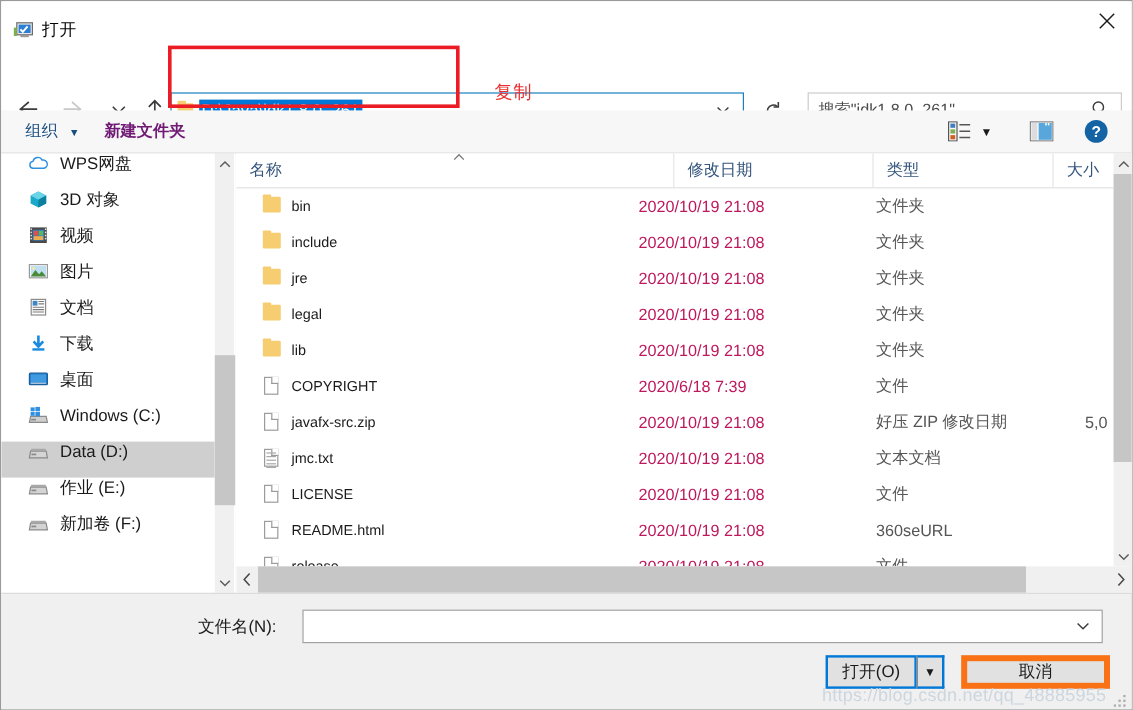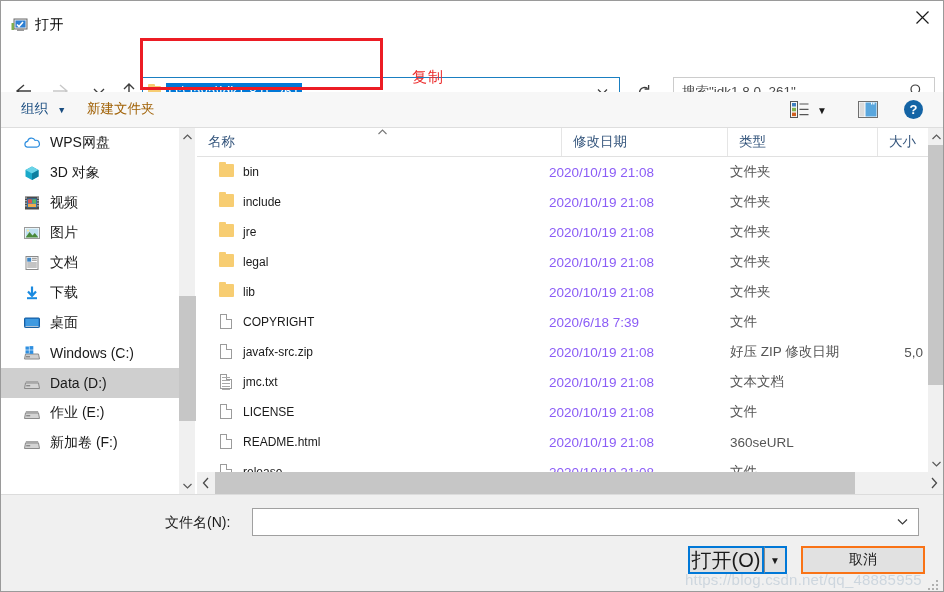--- a/index.html
+++ b/index.html
@@ -113,21 +113,21 @@
     background: #f7f7f7;
     border-bottom: 1px solid #dedede;
   }
   #org-btn {
     position: absolute; left: 20px; top: 8px;
     font-size: 13.5px; color: #1a4d80; font-family: Liberation Mono, monospace;
   }
   #org-caret { font-size: 9px; color: #1a4d80; margin-left: 3px; }
   #newfolder-btn {
     position: absolute; left: 86px; top: 8px;
-    font-size: 13.5px; color: #a16207;
+    font-size: 13.5px; color: #701a75; font-weight: bold;
   }
   #view-icon {
     position: absolute; left: 789px; top: 9px;
     width: 19px; height: 17px;
   }
   #view-caret {
     position: absolute; left: 816px; top: 13px;
     font-size: 10px; color: #1a1a1a;
   }
   #pane-icon {
@@ -143,21 +143,21 @@
   }
 
   
   #sidebar {
     position: absolute; left: 0; top: 127px;
     width: 178px; height: 366px;
     background: #ffffff;
     overflow: hidden;
   }
   .side-item {
-    height: 30px; display: flex; align-items: center;
+    height: 30px; display: flex; align-items: flex-start;
     padding-left: 22px; font-size: 14px; color: #1a1a1a;
     white-space: nowrap;
   }
   .side-item.selected { background: #cfcfcf; }
   .side-ico {
     width: 18px; height: 16px; margin-right: 9px;
     flex: 0 0 auto; position: relative;
   }
 
   #side-scroll {
@@ -210,21 +210,21 @@
   }
   .filerow {
     height: 30px; display: flex; align-items: center;
     position: relative;
   }
   .f-ico {
     position: absolute; left: 22px; top: 7px;
     width: 15px; height: 16px;
   }
   .f-name { position: absolute; left: 46px; font-size: 12px; color: #1a1a1a; }
-  .f-date { position: absolute; left: 352px; font-size: 13.5px; color: #8b5cf6; }
+  .f-date { position: absolute; left: 335px; font-size: 13.5px; color: #be185d; }
   .f-type { position: absolute; left: 533px; font-size: 13.5px; color: #555555; }
   .f-size { position: absolute; left: 660px; width: 66px; text-align: right;
             font-size: 13.5px; color: #555555; overflow: hidden; white-space: nowrap; }
 
   
   #file-vscroll {
     position: absolute; left: 731px; top: 0;
     width: 17px; height: 344px; background: #f0f0f0;
   }
   #file-vscroll .arrow {
@@ -268,34 +268,34 @@
   }
   #fn-caret {
     position: absolute; right: 9px; top: 6px;
     font-size: 12px; color: #3c3c3c;
   }
   #open-btn {
     position: absolute; left: 687px; top: 545px;
     width: 76px; height: 28px;
     background: #e1e1e1; border: 2px solid #0078d7;
     display: flex; align-items: center; justify-content: center;
-    font-size: 20px; color: #1a1a1a;
+    font-size: 14px; color: #1a1a1a;
   }
   #open-split {
     position: absolute; left: 763px; top: 545px;
     width: 23px; height: 28px;
     background: #e1e1e1;
     border: 2px solid #0078d7; border-left: 1px solid #8a8a8a;
     display: flex; align-items: center; justify-content: center;
     font-size: 10px; color: #1a1a1a;
   }
   #cancel-btn {
     position: absolute; left: 800px; top: 545px;
     width: 124px; height: 28px;
-    background: #e1e1e1; border: 2px solid #f97316;
+    background: #e1e1e1; border: 5px solid #f97316;
     display: flex; align-items: center; justify-content: center;
     font-size: 14px; color: #1a1a1a;
   }
   #watermark {
     position: absolute; left: 684px; top: 570px;
     font-size: 15px; color: #cdd6de;
     letter-spacing: 0.2px; white-space: nowrap;
   }
   #grip {
     position: absolute; right: 4px; bottom: 3px;

